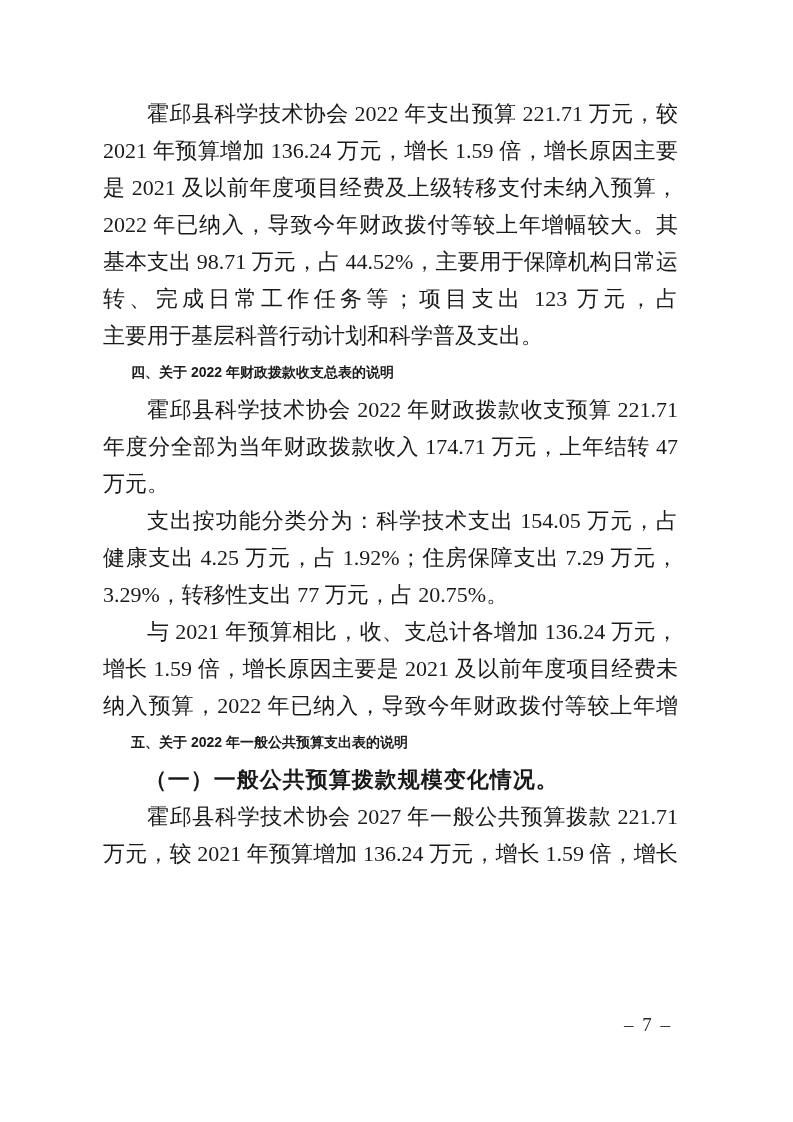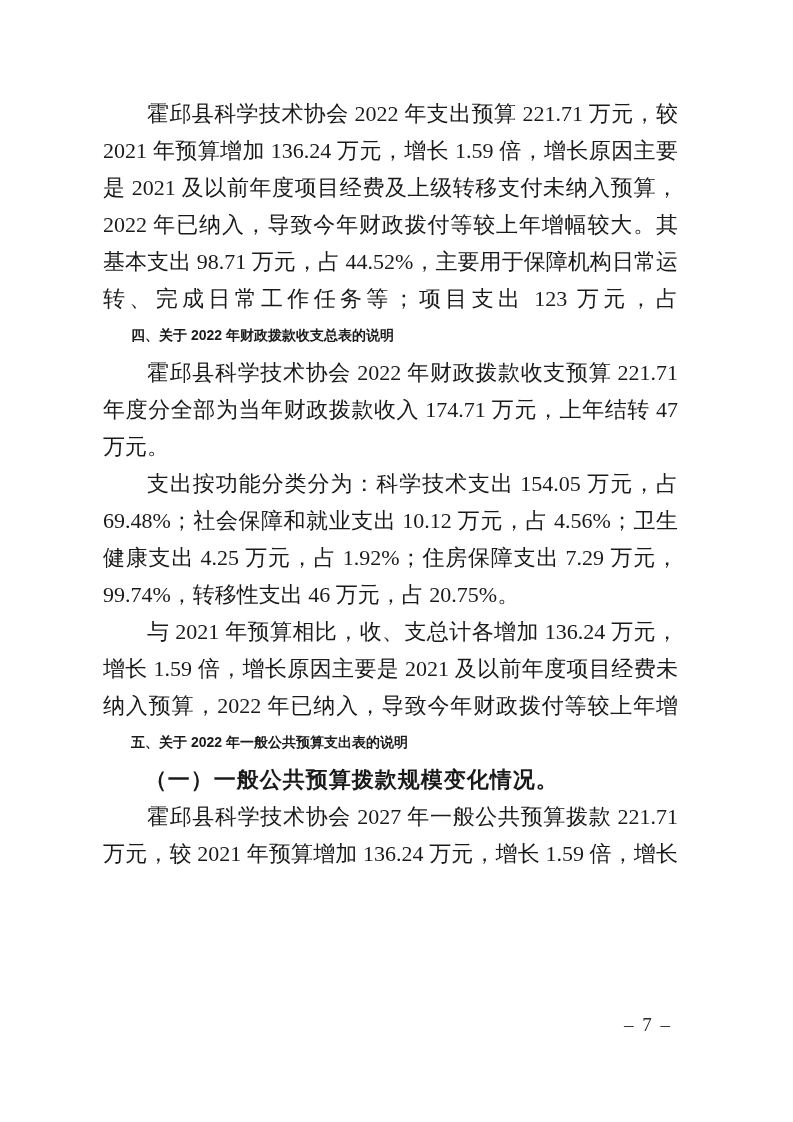--- a/index.html
+++ b/index.html
@@ -63,31 +63,31 @@
 
 <div class="doc">
   <div class="textblock">
 
     <div class="line j indent">霍邱县科学技术协会 2022 年支出预算 221.71 万元，较</div>
     <div class="line j">2021 年预算增加 136.24 万元，增长 1.59 倍，增长原因主要</div>
     <div class="line j">是 2021 及以前年度项目经费及上级转移支付未纳入预算，</div>
     <div class="line j">2022 年已纳入，导致今年财政拨付等较上年增幅较大。其中，</div>
     <div class="line j">基本支出 98.71 万元，占 44.52%，主要用于保障机构日常运</div>
     <div class="line j">转、完成日常工作任务等；项目支出 123 万元，占 55.48%，</div>
+    <div class="line">主要用于基层科普行动计划和科学普及支出。</div>
 
     <div class="line h">四、关于 2022 年财政拨款收支总表的说明</div>
 
     <div class="line j indent">霍邱县科学技术协会 2022 年财政拨款收支预算 221.71</div>
     <div class="line j">年度分全部为当年财政拨款收入 174.71 万元，上年结转 47</div>
     <div class="line">万元。</div>
 
     <div class="line j indent">支出按功能分类分为：科学技术支出 154.05 万元，占</div>
-    <div class="line j">69.48%；社会保障和就业支出 10.12 万元，占 4.56%；卫生</div>
     <div class="line j">健康支出 4.25 万元，占 1.92%；住房保障支出 7.29 万元，占</div>
-    <div class="line">99.74%，转移性支出 46 万元，占 20.75%。</div>
+    <div class="line">3.29%，转移性支出 77 万元，占 20.75%。</div>
 
     <div class="line j indent">与 2021 年预算相比，收、支总计各增加 136.24 万元，</div>
     <div class="line j">增长 1.59 倍，增长原因主要是 2021 及以前年度项目经费未</div>
     <div class="line j">纳入预算，2022 年已纳入，导致今年财政拨付等较上年增幅</div>
 
     <div class="line h">五、关于 2022 年一般公共预算支出表的说明</div>
 
     <div class="line sub">（一）一般公共预算拨款规模变化情况。</div>
 
     <div class="line j indent">霍邱县科学技术协会 2027 年一般公共预算拨款 221.71</div>

